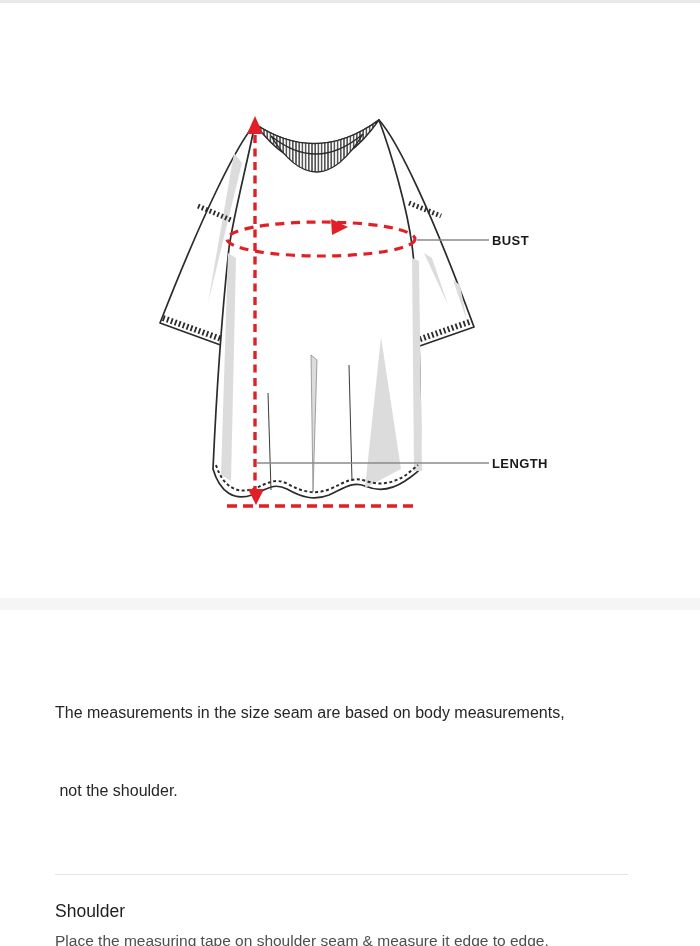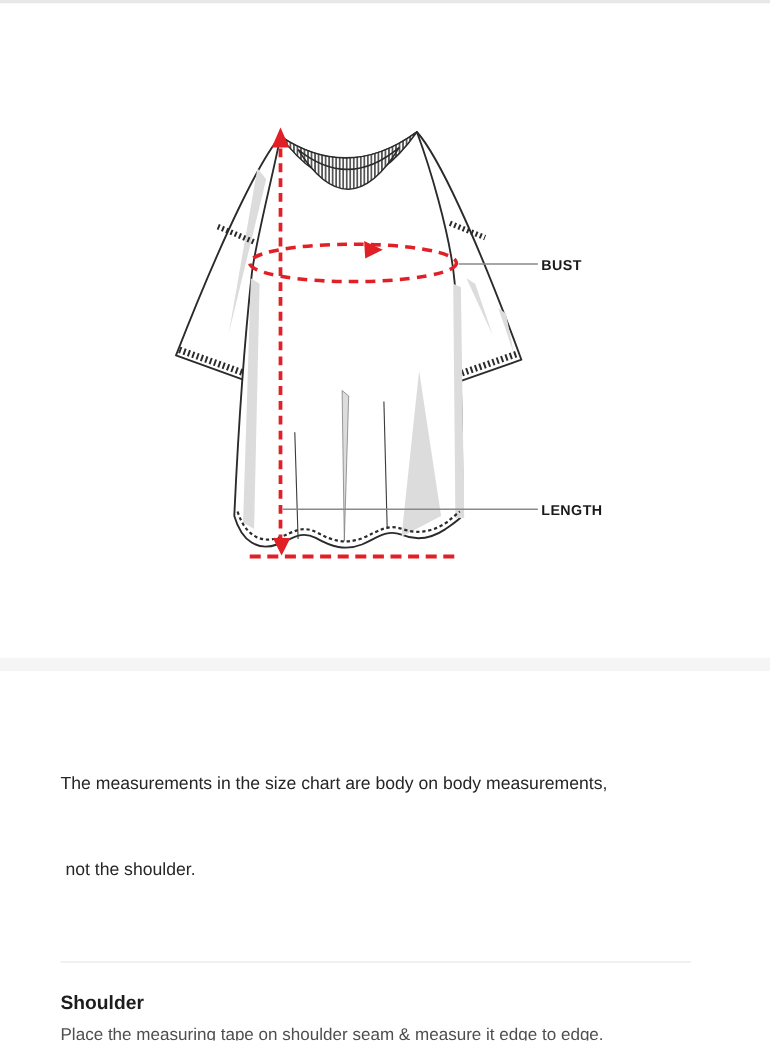--- a/index.html
+++ b/index.html
@@ -10,21 +10,21 @@
     color: #222;
   }
   .top-strip { width: 700px; height: 3px; background: #e8e8e8; }
   .diagram-wrap { width: 700px; height: 588px; position: relative; text-align: center; }
   .diagram-wrap svg { display: block; }
   .band-divider { width: 700px; height: 12px; background: #f5f5f5; margin-top: 7px; }
   .content { padding: 0 72px 0 55px; }
   .note { margin-top: 38px; font-size: 16px; line-height: 26px; color: #262626; white-space: pre-wrap; }
   .divider { margin-top: 18px; border-top: 1px solid #e4e4e4; height: 0; }
   .section { margin-top: 24px; }
-  .section-title { font-size: 17.5px; font-weight: 700; color: #1d1d1d; line-height: 24px; }
+  .section-title { font-size: 17.5px; font-weight: 400; color: #1d1d1d; line-height: 24px; }
   .section-desc { margin-top: 5px; font-size: 15.5px; line-height: 26px; color: #4e4e4e; max-width: 575px; }
   .svg-label { font-family: "Liberation Sans", "DejaVu Sans", sans-serif; font-size: 13px; font-weight: 600; fill: #1a1a1a; letter-spacing: 0.4px; }
 </style>
 </head>
 <body>
 
 <div class="top-strip"></div>
 
 <div class="diagram-wrap">
   <svg width="700" height="588" viewBox="0 0 700 588">
@@ -85,21 +85,21 @@
       <polygon points="331,216 348,224 332,232" fill="#e11f26"></polygon>
     </g>
     <line x1="227" y1="503" x2="413" y2="503" stroke="#e11f26" stroke-width="3.6" stroke-dasharray="10 6"></line>
   </svg>
 </div>
 
 <div class="band-divider"></div>
 
 <div class="content">
   <div class="note">
-    <div>The measurements in the size chart are body on body measurements,</div>
+    <div>The measurements in the size seam are based on body measurements,</div>
     <div> not the shoulder.</div>
   </div>
 
   <div class="divider"></div>
 
   <div class="section">
     <div class="section-title">Shoulder</div>
     <div class="section-desc">Place the measuring tape on shoulder seam &amp; measure it edge to edge.</div>
   </div>
 

